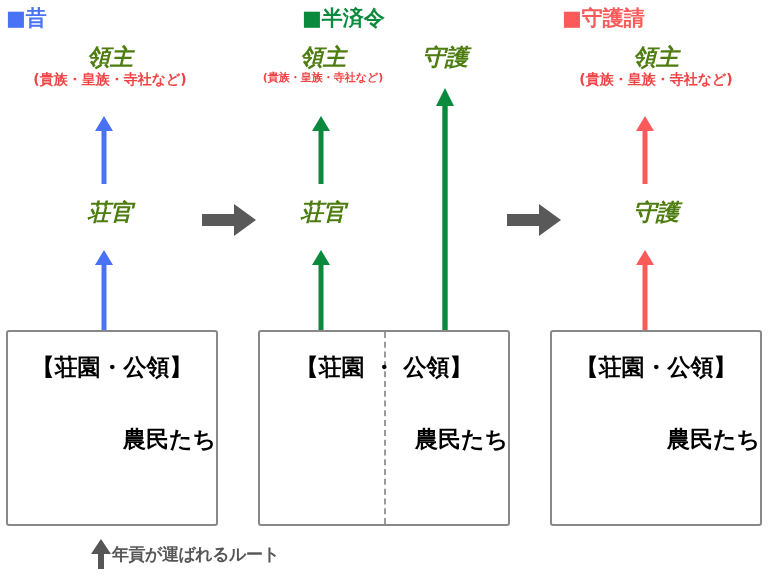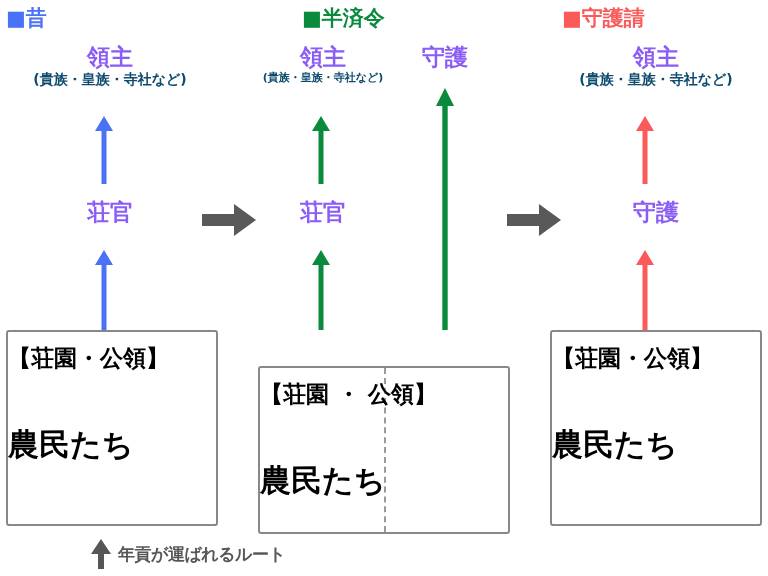--- a/index.html
+++ b/index.html
@@ -39,27 +39,28 @@
   .node {
     position: absolute;
     text-align: center;
     white-space: nowrap;
     line-height: 1.05;
   }
   .node .title {
     font-size: 23px;
     font-weight: bold;
     display: block;
-    color: #8b5cf6;
+    color: #4d7c0f;
+    font-style: italic;
   }
   .node .sub {
     font-size: 14px;
     font-weight: bold;
     display: block;
-    color: #0c4a6e;
+    color: #ef4444;
     margin-top: 3px;
   }
   .node .sub.small {
     font-size: 11px;
   }
   .node.mid-title .title { font-size: 23px; }
 
   
   .vArrow { position: absolute; }
 
@@ -70,51 +71,50 @@
   .box {
     position: absolute;
     border: 2px solid #888888;
     border-radius: 3px;
     background: #ffffff;
     box-sizing: border-box;
   }
   .box-title {
     position: absolute;
     left: 0; right: 0;
-    top: 11px;
-    text-align: left;
+    top: 20px;
+    text-align: center;
     font-size: 23px;
     font-weight: bold;
     white-space: nowrap;
     color: #000;
   }
   .box-body {
     position: absolute;
     left: 0; right: 0;
     top: 92px;
-    text-align: left;
-    font-size: 31px;
+    text-align: right;
+    font-size: 23px;
     font-weight: bold;
     white-space: nowrap;
     color: #000;
   }
   .divider {
     position: absolute;
     top: 0;
     bottom: 0;
     width: 0;
     border-left: 2px dashed #9a9a9a;
   }
 
   
   .legend {
     position: absolute;
     display: flex;
     align-items: center;
-    gap: 6px;
   }
   .legend-text {
     font-size: 17px;
     font-weight: bold;
     color: #565656;
     white-space: nowrap;
     letter-spacing: -0.5px;
   }
 </style>
 </head>
@@ -172,21 +172,21 @@
   </svg>
 
   <div class="node" style="left:238px; top:200px; width:170px;">
     <span class="title">荘官</span>
   </div>
 
   <svg class="vArrow" style="left:310px; top:248px;" width="22" height="84" viewBox="0 0 22 84">
     <path d="M11 2 L20 17 L13.5 17 L13.5 82 L8.5 82 L8.5 17 L2 17 Z" fill="#0a8a3c"></path>
   </svg>
 
-  <div class="box" style="left:258px; top:330px; width:252px; height:168px;margin-top:36px;">
+  <div class="box" style="left:258px; top:330px; width:252px; height:196px;">
     <div class="divider" style="left:50%;"></div>
     <div class="box-title">【荘園 ・ 公領】</div>
     <div class="box-body">農民たち</div>
   </div>
 
   <svg class="gArrow" style="left:505px; top:200px;" width="58" height="40" viewBox="0 0 58 40">
     <path d="M2 14 L34 14 L34 4 L56 20 L34 36 L34 26 L2 26 Z" fill="#595959"></path>
   </svg>
 
   <div class="node" style="left:548px; top:45px; width:216px;">

